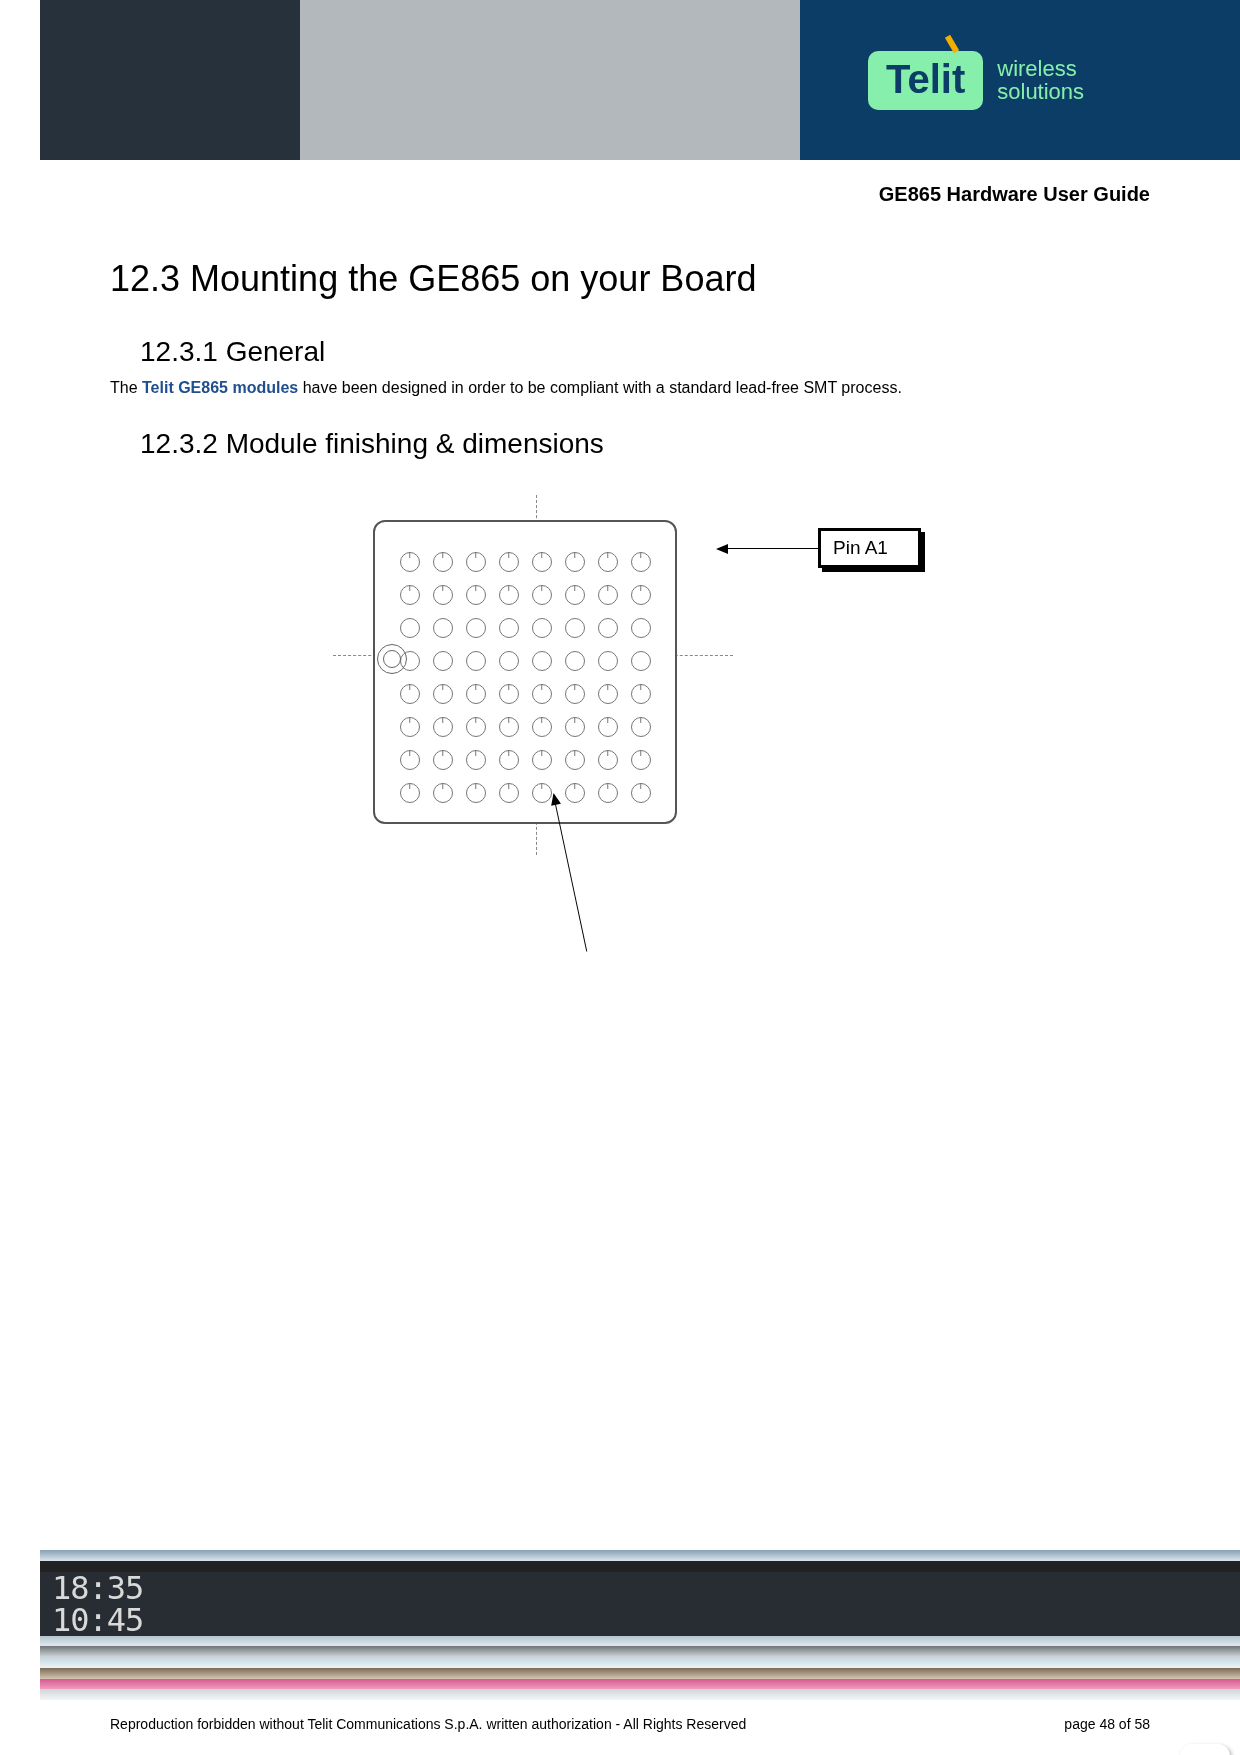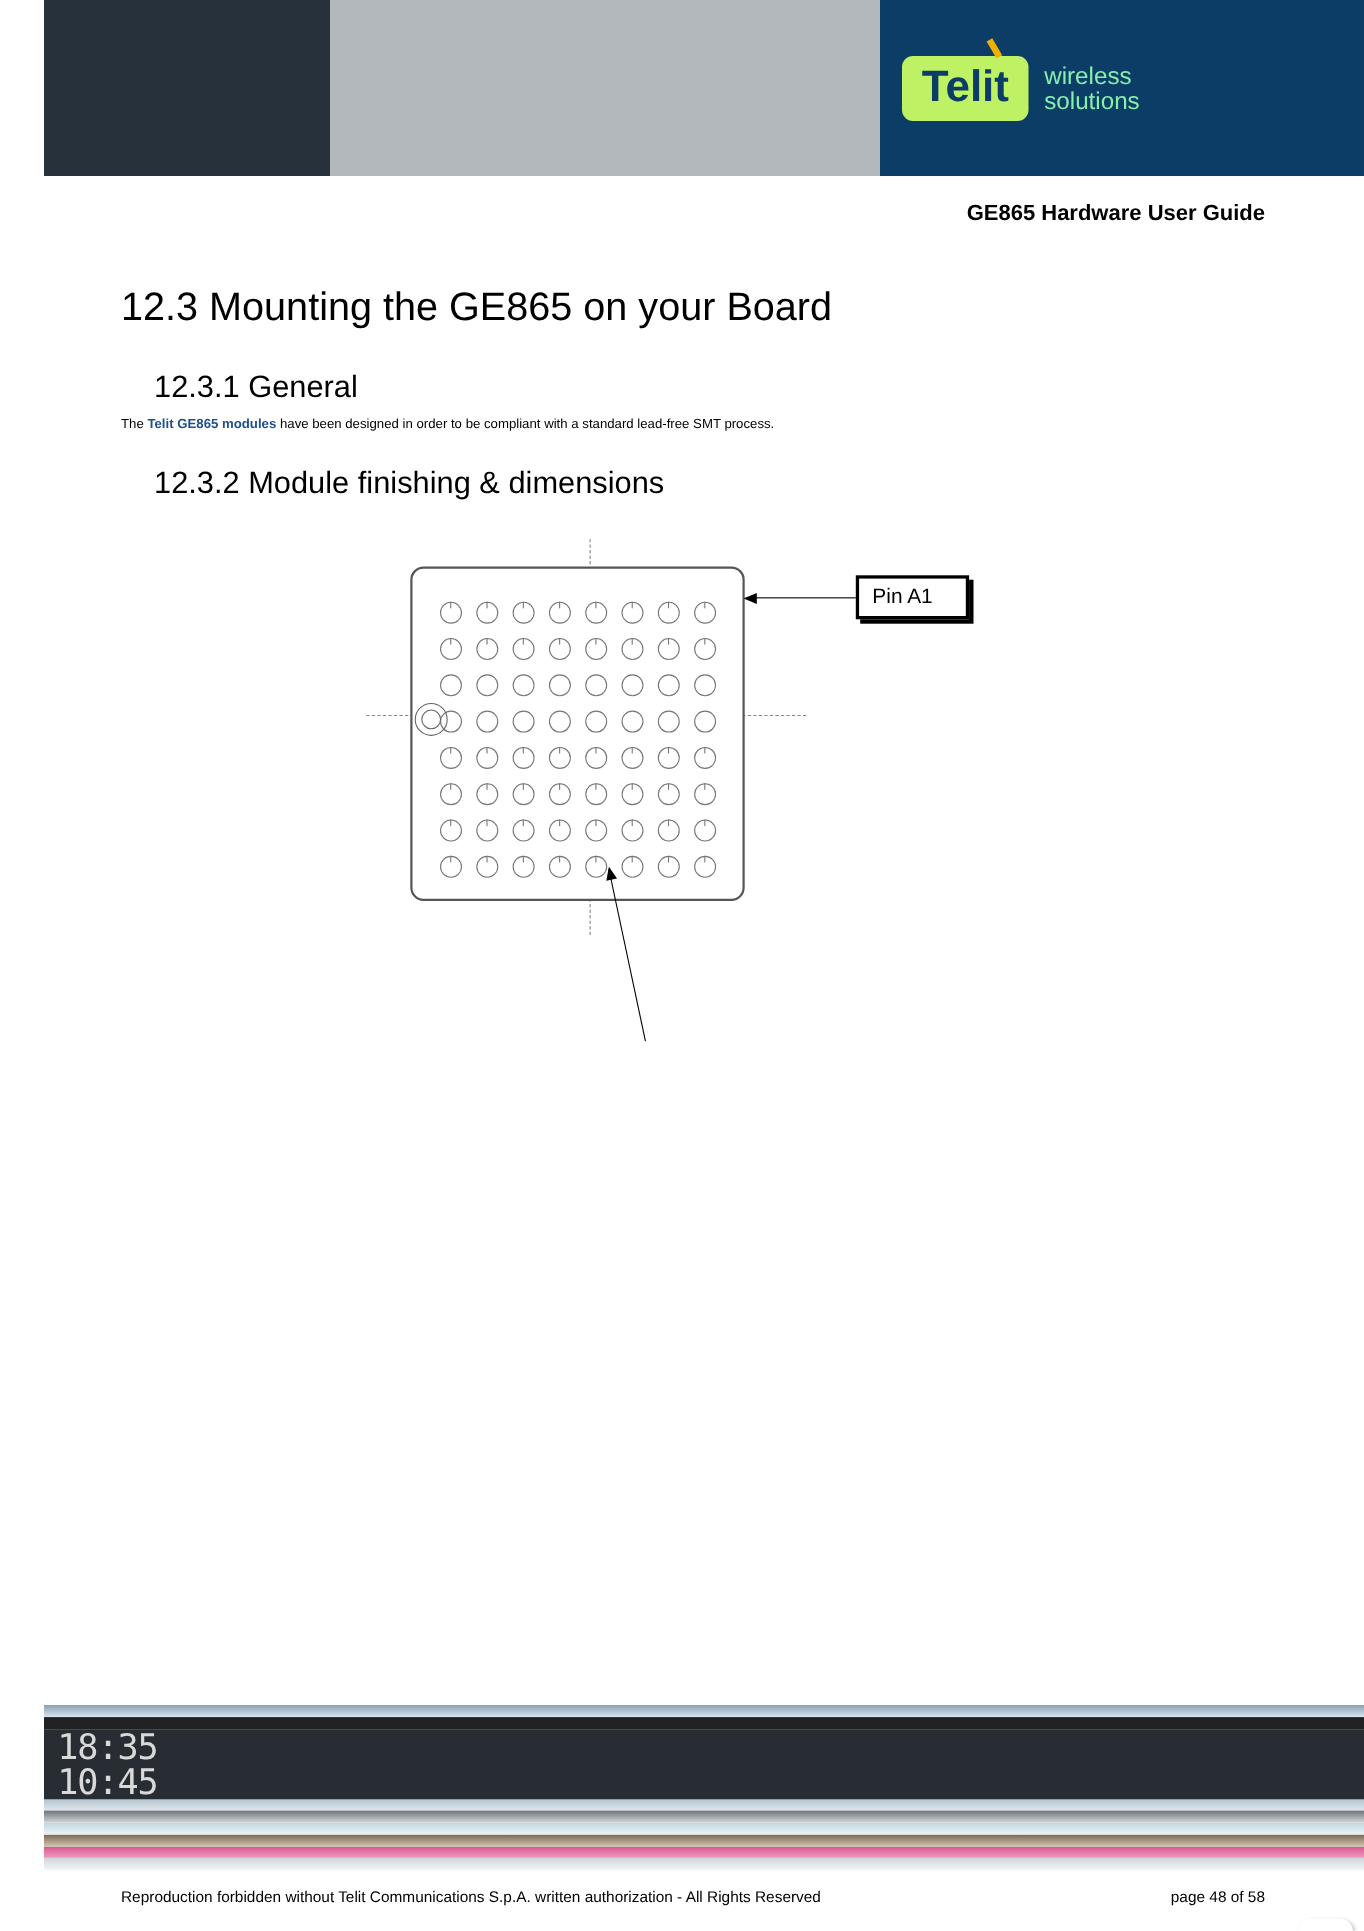--- a/index.html
+++ b/index.html
@@ -39,27 +39,28 @@
     align-items: center;
     padding-left: 20px;
     box-sizing: border-box;
   }
   .logo-wrap {
     display: flex;
     align-items: center;
     gap: 14px;
   }
   .logo-telit {
-    background: #bef264;
+    background: #86efac;
     border-radius: 10px;
     padding: 6px 18px 8px 18px;
     font-size: 40px;
     font-weight: bold;
     color: #0c3d66;
     position: relative;
+    margin-left: 48px;
   }
   .logo-dot {
     position: absolute;
     top: -10px; right: 22px;
     width: 18px; height: 6px;
     background: #f0b000;
     transform: rotate(60deg);
   }
   .logo-tag {
     font-size: 22px;
@@ -80,21 +81,21 @@
     font-size: 36px;
     font-weight: 400;
     margin: 24px 0 36px 0;
   }
   h2.sub {
     font-size: 28px;
     font-weight: 400;
     margin: 14px 0 10px 30px;
   }
   p.body {
-    font-size: 12px;
+    font-size: 16px;
     margin: 6px 0 30px 0;
     text-align: justify;
     line-height: 1.25;
   }
   .module-brand {
     color: #1f4f8f;
     font-weight: bold;
   }
   .figure-area {
     position: relative;
@@ -162,20 +163,21 @@
     position: absolute;
     left: 283px; top: -5px;
     width: 0; height: 360px;
     border-left: 1.5px dashed #888;
   }
   .callout-pin {
     position: absolute;
     left: 425px; top: 28px;
     display: flex;
     align-items: center;
+    padding-left: 40px;
   }
   .arrow-line {
     width: 100px; height: 0;
     border-top: 1.8px solid #000;
     position: relative;
   }
   .arrow-line::before {
     content: "";
     position: absolute;
     left: -2px; top: -5px;

